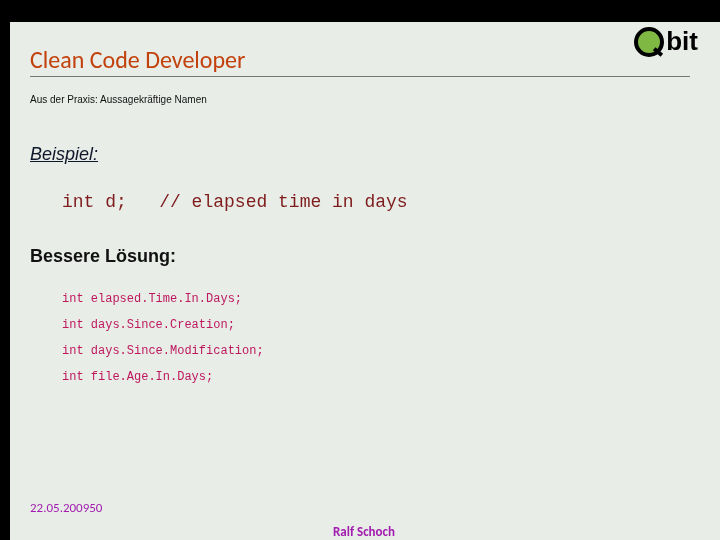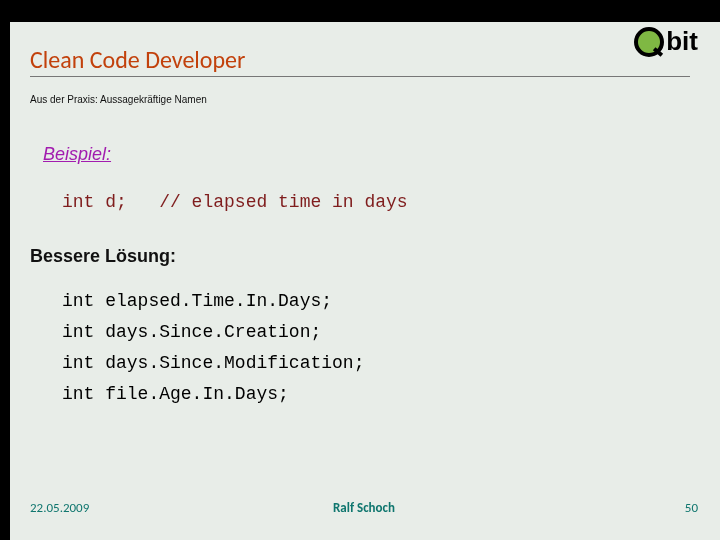--- a/index.html
+++ b/index.html
@@ -63,25 +63,25 @@
     border-top: 1px solid #777;
   }
   .subtitle {
     position: absolute;
     left: 30px; top: 94px;
     font-size: 10px;
     color: #111;
   }
   .h-example {
     position: absolute;
-    left: 43px; top: 144px;
+    left: 30px; top: 144px;
     font-size: 18px;
     font-style: italic;
     text-decoration: underline;
-    color: #a21caf;
+    color: #0f172a;
     text-align: right;
   }
   .code1 {
     position: absolute;
     left: 62px; top: 192px;
     font-family: "Courier New", monospace;
     font-size: 18px;
     white-space: pre;
     color: #7f1d1d;
   }
@@ -90,40 +90,40 @@
     left: 30px; top: 238px;
     font-size: 18px;
     font-weight: bold;
     color: #111;
     margin-top: 8px;
   }
   .code2 {
     position: absolute;
     left: 62px; top: 286px;
     font-family: "Courier New", monospace;
-    font-size: 18px;
-    line-height: 31px;
+    font-size: 12px;
+    line-height: 26px;
     white-space: pre;
-    color: #000000;
+    color: #be185d;
   }
   .footer {
     position: absolute;
     left: 30px; right: 22px; bottom: 25px;
     display: flex;
-    justify-content: space-between;
     align-items: baseline;
     font-family: Calibri, Arial, sans-serif;
     font-size: 13px;
-    color: #0f766e;
+    color: #a21caf;
   }
   .footer .author {
     position: absolute;
     left: 0; right: 0;
     text-align: center;
     font-weight: bold;
+    margin-top: 24px;
   }
   .footer .date, .footer .page { position: relative; z-index: 1; }
 </style>
 </head>
 <body>
 
 <div class="left-bar"></div>
 <div class="top-bar"></div>
 
 <div class="logo">

